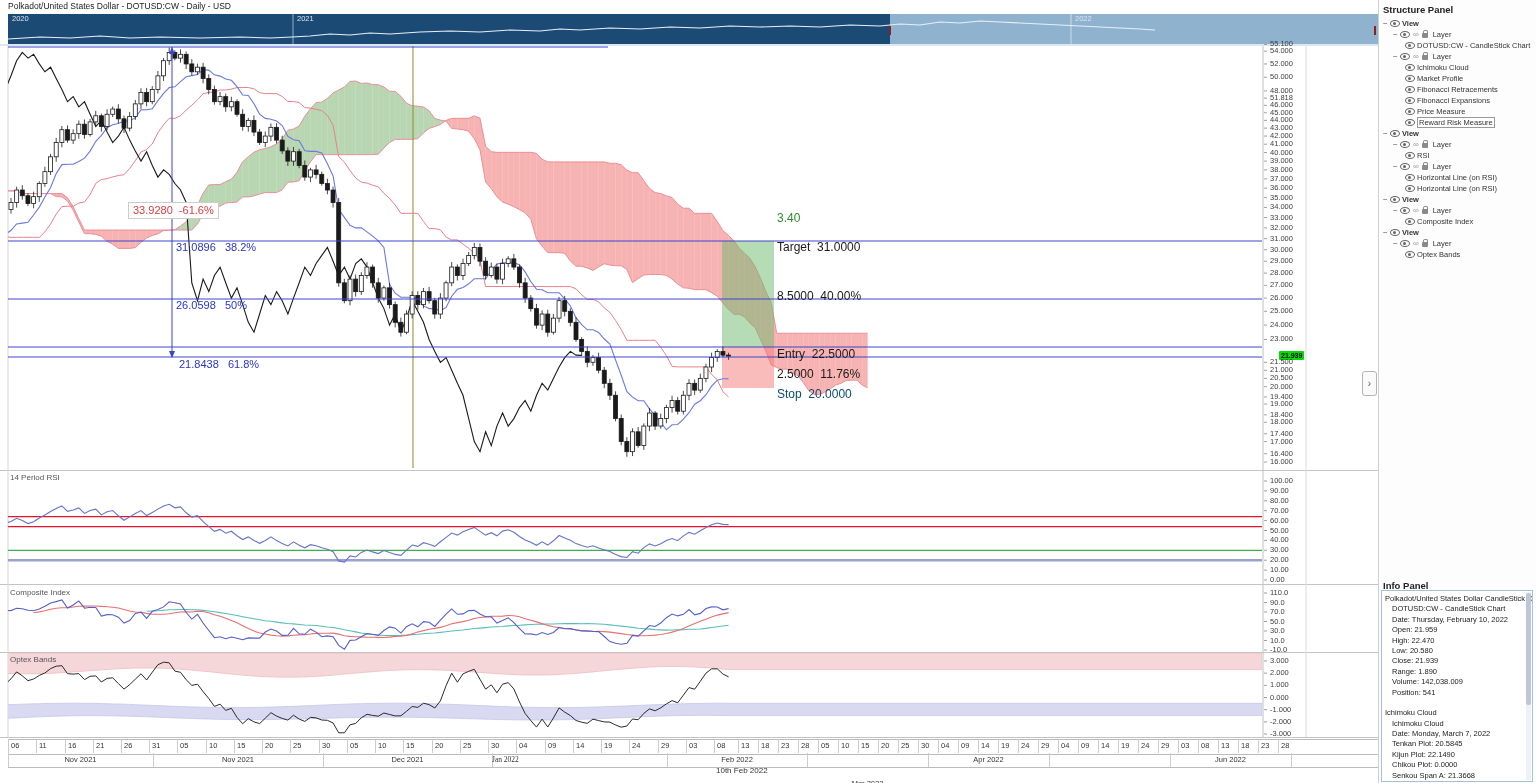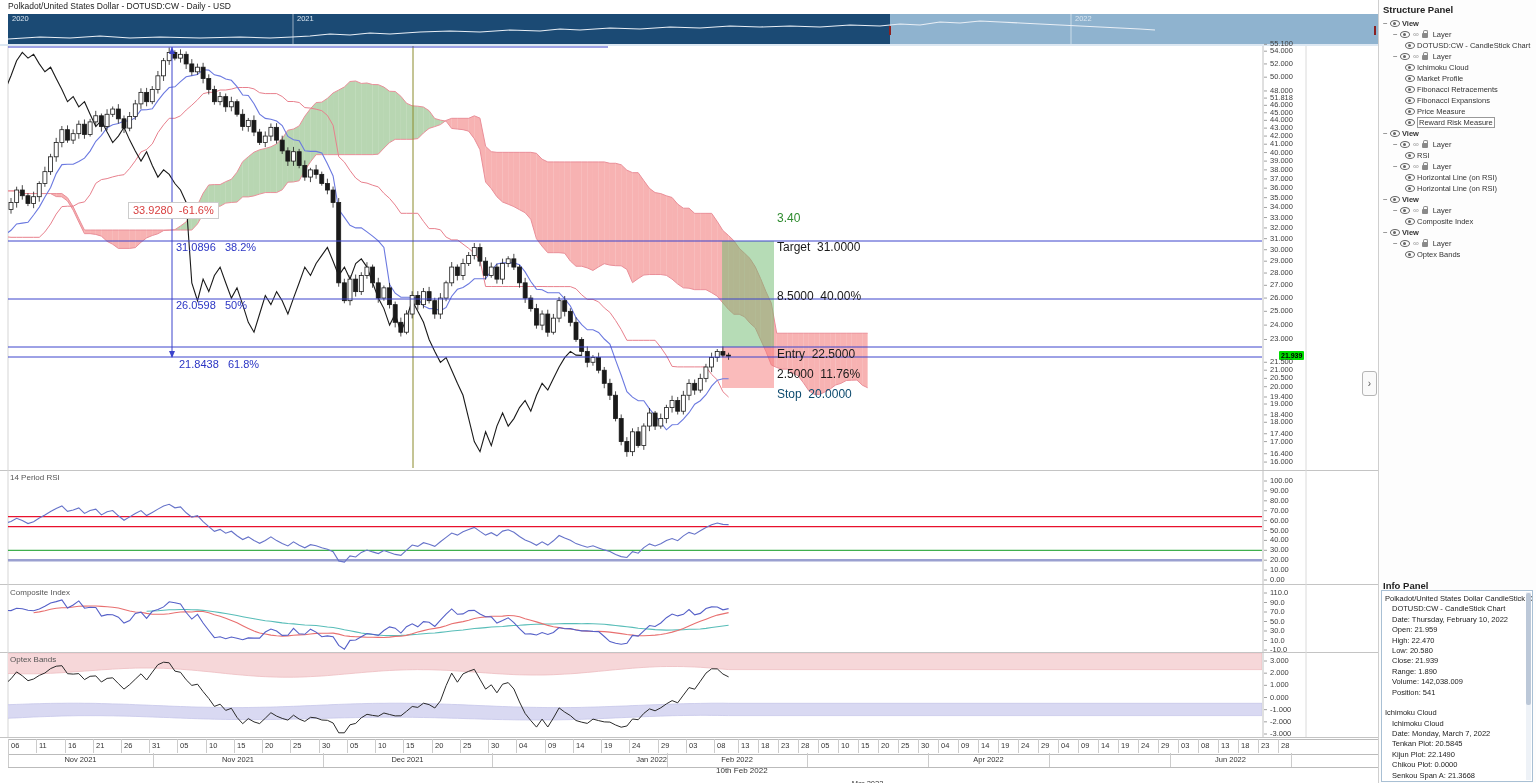--- a/index.html
+++ b/index.html
@@ -787,21 +787,21 @@
       <div class="lb " style="left: 1278px; top: 739px; width: 1px; height: 14px; background: rgb(204, 204, 204);"></div>
       <div class="lb xcell" style="left: 1281px; top: 742px;">28</div>
       <div class="lb " style="left: 8px; top: 753px; width: 1370px; height: 14px; border-bottom: 1px solid rgb(187, 187, 187);"></div>
       <div class="lb " style="left: 8px; top: 753px; width: 1px; height: 14px; background: rgb(204, 204, 204);"></div>
       <div class="lb xcell" style="left: 8px; top: 756px; width: 145px; text-align: center;">Nov 2021</div>
       <div class="lb " style="left: 153px; top: 753px; width: 1px; height: 14px; background: rgb(204, 204, 204);"></div>
       <div class="lb xcell" style="left: 153px; top: 756px; width: 170px; text-align: center;">Nov 2021</div>
       <div class="lb " style="left: 323px; top: 753px; width: 1px; height: 14px; background: rgb(204, 204, 204);"></div>
       <div class="lb xcell" style="left: 323px; top: 756px; width: 169px; text-align: center;">Dec 2021</div>
       <div class="lb " style="left: 492px; top: 753px; width: 1px; height: 14px; background: rgb(204, 204, 204);"></div>
-      <div class="lb xcell" style="left: 492px; top: 756px; width: 175px; text-align: right;">Jan 2022</div>
+      <div class="lb xcell" style="left: 492px; top: 756px; width: 175px; text-align: left; font-family: Liberation Serif, serif;">Jan 2022</div>
       <div class="lb " style="left: 667px; top: 753px; width: 1px; height: 14px; background: rgb(204, 204, 204);"></div>
       <div class="lb xcell" style="left: 667px; top: 756px; width: 140px; text-align: center;">Feb 2022</div>
       <div class="lb " style="left: 807px; top: 753px; width: 1px; height: 14px; background: rgb(204, 204, 204);"></div>
       <div class="lb xcell" style="left: 807px; top: 756px; width: 121px; text-align: center; margin-top: 24px;">Mar 2022</div>
       <div class="lb " style="left: 928px; top: 753px; width: 1px; height: 14px; background: rgb(204, 204, 204);"></div>
       <div class="lb xcell" style="left: 928px; top: 756px; width: 121px; text-align: center;">Apr 2022</div>
       <div class="lb " style="left: 1049px; top: 753px; width: 1px; height: 14px; background: rgb(204, 204, 204);"></div>
       <div class="lb xcell" style="left: 1049px; top: 800px; width: 121px; text-align: center;">May 2022</div>
       <div class="lb " style="left: 1170px; top: 753px; width: 1px; height: 14px; background: rgb(204, 204, 204);"></div>
       <div class="lb xcell" style="left: 1170px; top: 756px; width: 121px; text-align: center;">Jun 2022</div>

